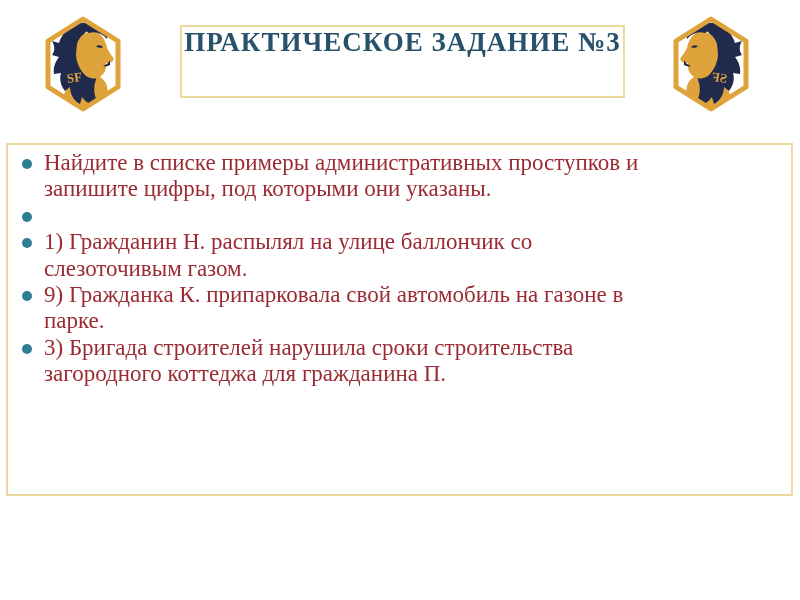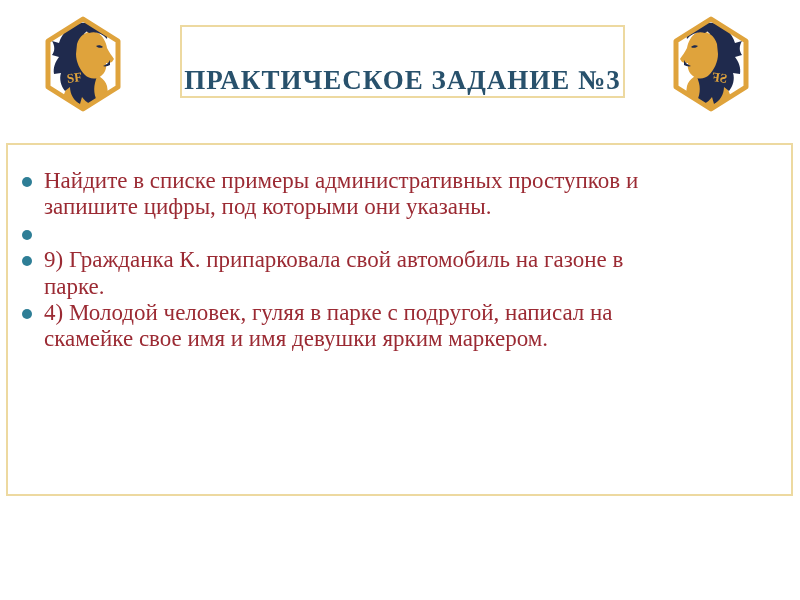--- a/index.html
+++ b/index.html
@@ -45,41 +45,41 @@
   
   .title-box {
     position: absolute;
     left: 180px;
     top: 25px;
     width: 445px;
     height: 73px;
     border: 2px solid var(--box-border, #EDD9A0);
     background: #fff;
     display: flex;
-    align-items: flex-end;
+    align-items: flex-start;
     justify-content: center;
   }
   .page-title {
     font-size: 27px;
     font-weight: bold;
     letter-spacing: 1px;
     color: var(--title-navy, #28516C);
     white-space: nowrap;
   }
 
   
   .content-box {
     position: absolute;
     left: 6px;
     top: 143px;
     width: 787px;
     height: 353px;
     border: 2px solid var(--box-border, #EDD9A0);
     background: #fff;
-    padding: 23px 16px 0 36px;
+    padding: 5px 16px 0 36px;
   }
   .bullet-list { list-style: none; }
   .bullet-list li {
     position: relative;
     min-height: 26.4px;
     line-height: 26.4px;
     font-size: 23px;
     color: var(--body-maroon, #9B2A33);
   }
   .bullet {
@@ -150,24 +150,29 @@
         <span class="bullet"></span>
         <span class="li-text">Найдите в списке примеры административных проступков и
 запишите цифры, под которыми они указаны.</span>
       </li>
       <li>
         <span class="bullet"></span>
         <span class="li-text"></span>
       </li>
       <li>
         <span class="bullet"></span>
+        <span class="li-text">1) Гражданин Н. распылял на улице баллончик со
+слезоточивым газом.</span>
+      </li>
+      <li>
+        <span class="bullet"></span>
         <span class="li-text">9) Гражданка К. припарковала свой автомобиль на газоне в
 парке.</span>
       </li>
       <li>
         <span class="bullet"></span>
-        <span class="li-text">4) Молодой человек, гуляя в парке с подругой, написал на
-скамейке свое имя и имя девушки ярким маркером.</span>
+        <span class="li-text">3) Бригада строителей нарушила сроки строительства
+загородного коттеджа для гражданина П.</span>
       </li>
     </ul>
   </div>
 
 </div>
 
 </body></html>

